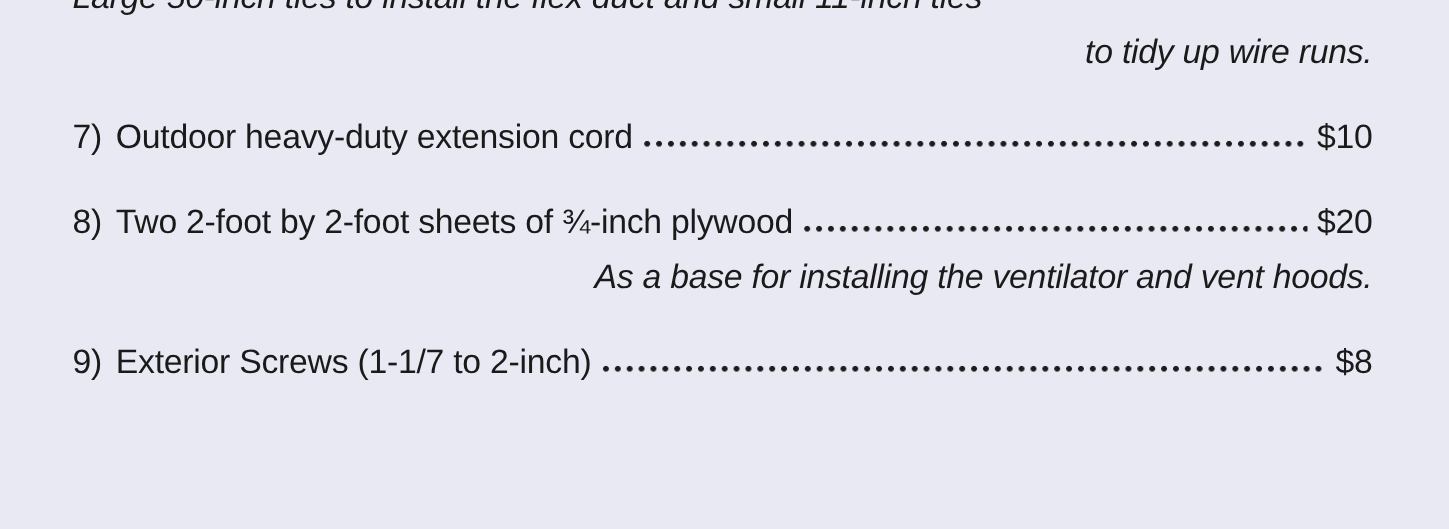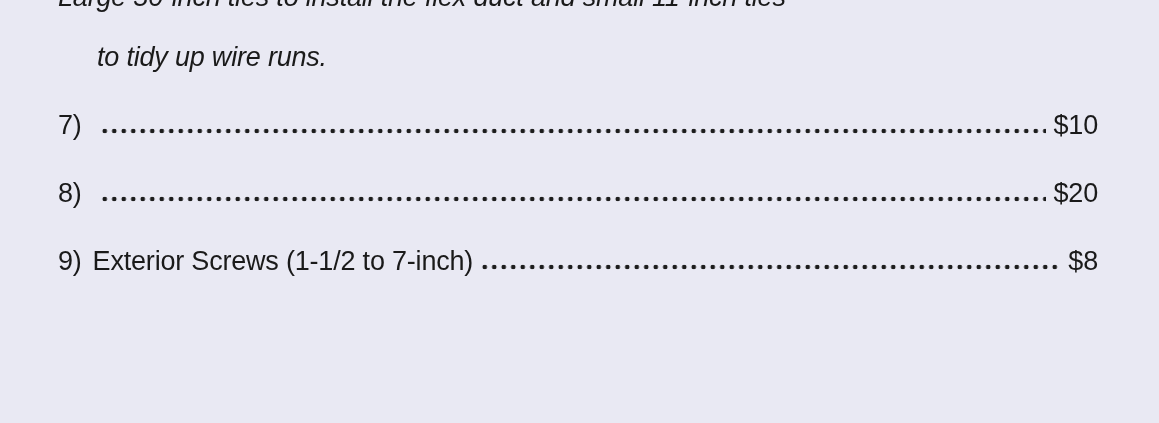--- a/index.html
+++ b/index.html
@@ -16,21 +16,21 @@
   .line {
     margin: 0;
     font-size: 27px;
     line-height: 38px;
     letter-spacing: -0.2px;
     white-space: nowrap;
   }
   .italic { font-style: italic; }
   
   .clipped { margin-top: -22px; }
-  .note { margin-left: 39px; margin-top: 22px; }
+  .note { margin-left: 39px; margin-top: 6px; text-align: right; }
   .item-row {
     display: flex;
     align-items: baseline;
     font-size: 27px;
     line-height: 38px;
     letter-spacing: -0.2px;
     margin-top: 30px;
     white-space: nowrap;
   }
   .num { margin-right: 11px; flex: 0 0 auto; }
@@ -50,30 +50,33 @@
 <body>
 
 <div class="doc">
 
   <p class="line italic clipped">Large 50-inch ties to install the flex duct and small 11-inch ties</p>
 
   <p class="line italic note">to tidy up wire runs.</p>
 
   <div class="item-row">
     <span class="num">7)</span>
+    <span class="name">Outdoor heavy-duty extension cord</span>
     <span class="leader"></span>
     <span class="price">$10</span>
   </div>
 
   <div class="item-row">
     <span class="num">8)</span>
+    <span class="name">Two 2-foot by 2-foot sheets of ¾-inch plywood</span>
     <span class="leader"></span>
     <span class="price">$20</span>
   </div>
+  <p class="line italic note">As a base for installing the ventilator and vent hoods.</p>
 
   <div class="item-row">
     <span class="num">9)</span>
-    <span class="name">Exterior Screws (1-1/2 to 7-inch)</span>
+    <span class="name">Exterior Screws (1-1/7 to 2-inch)</span>
     <span class="leader"></span>
     <span class="price">$8</span>
   </div>
 
 </div>
 
 </body></html>

